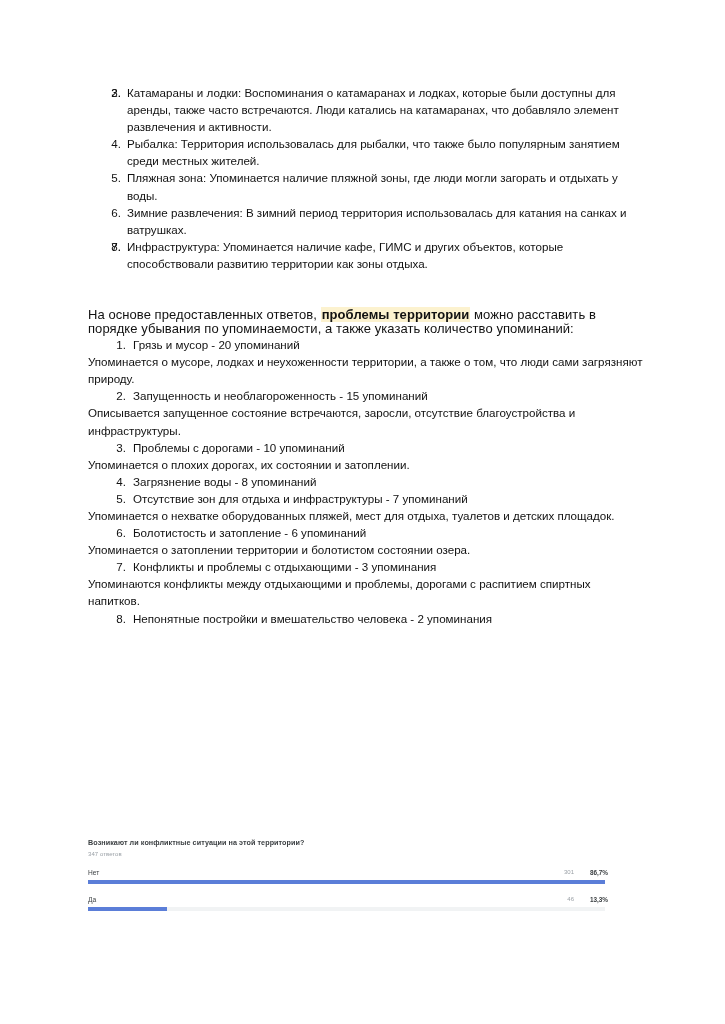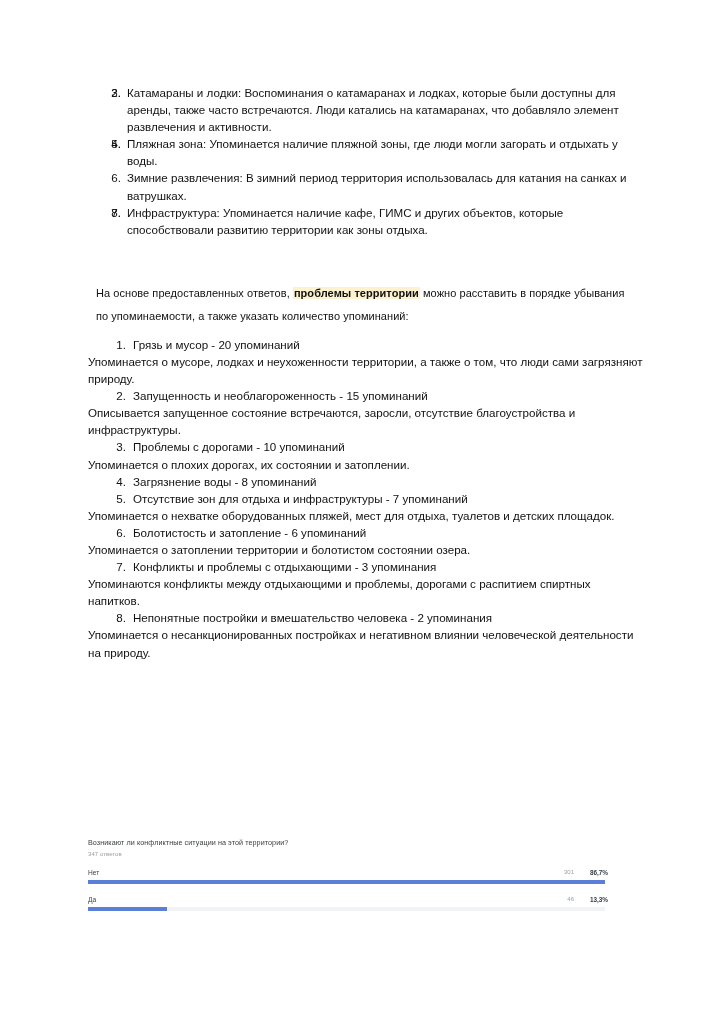--- a/index.html
+++ b/index.html
@@ -25,24 +25,24 @@
 
   
   .doc {
     position: absolute;
     left: 88px;
     top: 84px;
     width: 556px;
   }
 
   .para {
-    font-size: 11px;
-    line-height: 23px;
+    font-size: 13px;
+    line-height: 14px;
     text-align: left;
-    margin: 8px;
+    margin: 0;
     color: #111;
     letter-spacing: 0.005em;
   }
 
   
   ol.numlist {
     list-style: none;
     margin: 0;
     padding: 0;
   }
@@ -96,21 +96,21 @@
   
   .chart {
     position: absolute;
     left: 88px;
     top: 838px;
     width: 520px;
   }
   .chart-title {
     font-size: 7.2px;
     line-height: 10px;
-    font-weight: normal;
+    font-weight: bold;
     color: #3c4043;
     letter-spacing: 0.01em;
   }
   .chart-sub {
     font-size: 6px;
     line-height: 9px;
     color: #9aa0a6;
     margin-top: 2px;
     letter-spacing: 0.01em;
   }
@@ -175,20 +175,21 @@
     <ol class="numlist">
       <li>
         <span class="num">2.</span>
       </li>
       <li>
         <span class="num">3.</span>
         <span>Катамараны и лодки: Воспоминания о катамаранах и лодках, которые были доступны для аренды, также часто встречаются. Люди катались на катамаранах, что добавляло элемент развлечения и активности.</span>
       </li>
       <li>
         <span class="num">4.</span>
+        <span>Рыбалка: Территория использовалась для рыбалки, что также было популярным занятием среди местных жителей.</span>
       </li>
       <li>
         <span class="num">5.</span>
         <span>Пляжная зона: Упоминается наличие пляжной зоны, где люди могли загорать и отдыхать у воды.</span>
       </li>
       <li>
         <span class="num">6.</span>
         <span>Зимние развлечения: В зимний период территория использовалась для катания на санках и ватрушках.</span>
       </li>
       <li>
@@ -257,21 +258,20 @@
         <span>Конфликты и проблемы с отдыхающими - 3 упоминания</span>
       </div>
       <div class="body">Упоминаются конфликты между отдыхающими и проблемы, дорогами с распитием спиртных напитков.</div>
     </div>
 
     <div class="probitem">
       <div class="head">
         <span class="num">8.</span>
         <span>Непонятные постройки и вмешательство человека - 2 упоминания</span>
       </div>
-      <div class="body">Упоминается о несанкционированных постройках и негативном влиянии человеческой деятельности на природу.</div>
     </div>
 
   </div>
 
   <div class="chart">
     <div class="chart-title">Возникают ли конфликтные ситуации на этой территории?</div>
     <div class="chart-sub">347 ответов</div>
 
     <div class="chart-rows">
 

